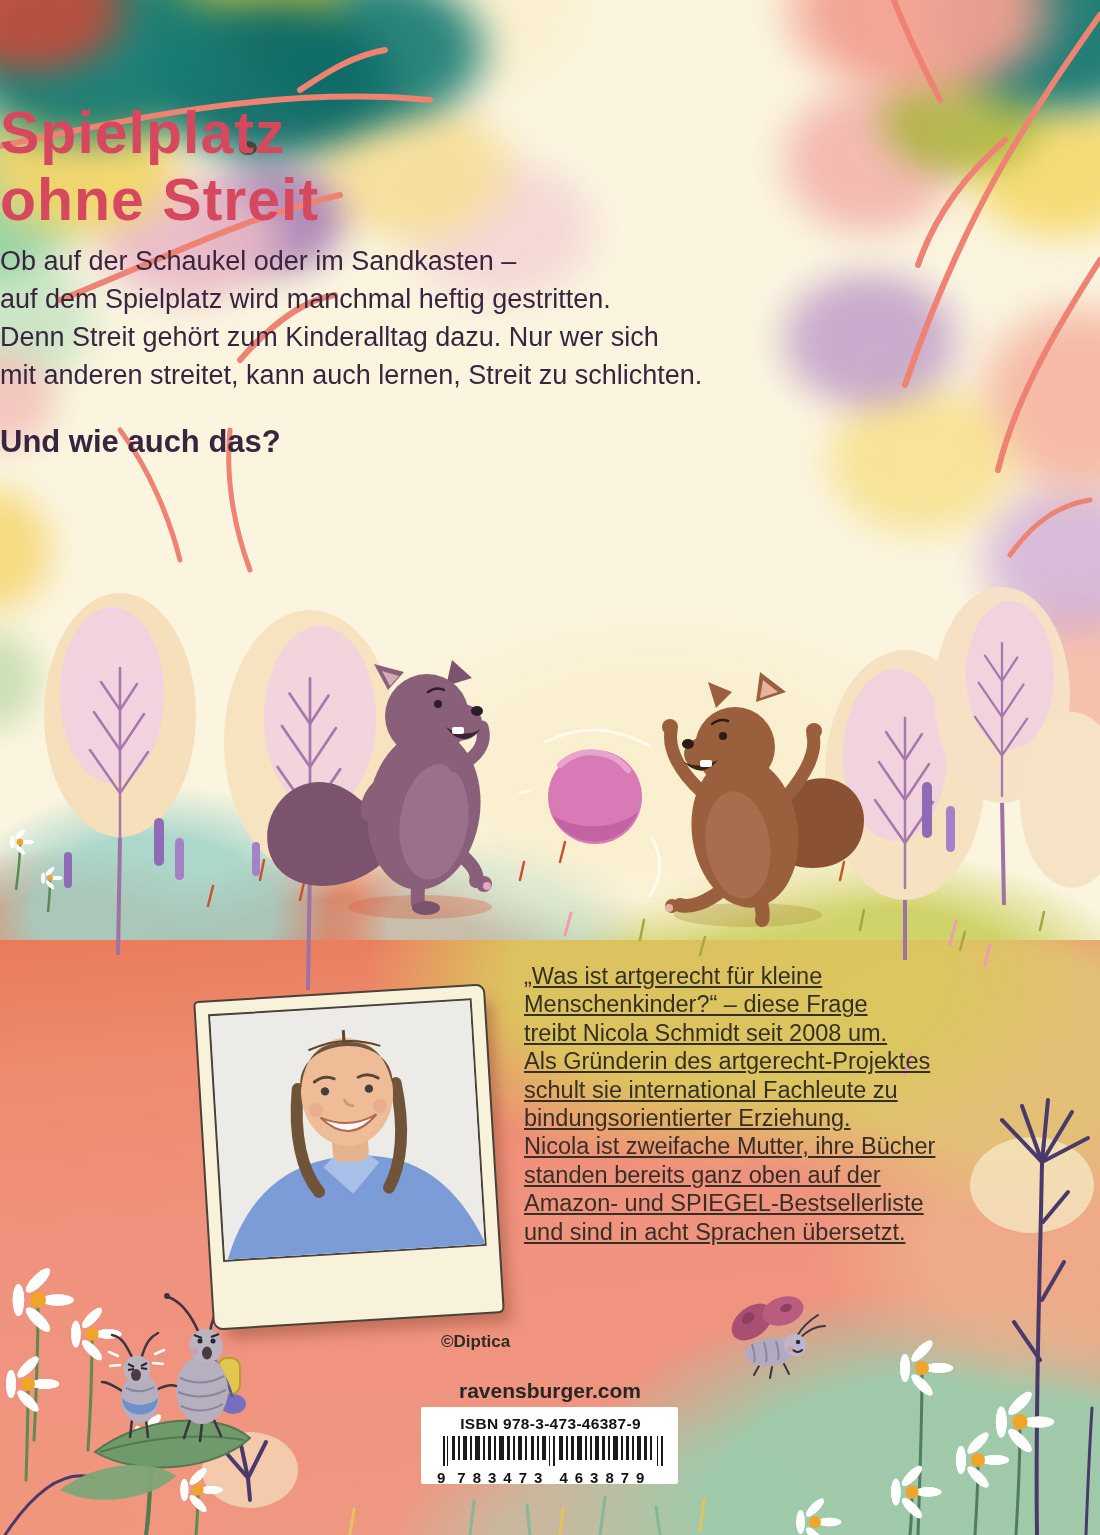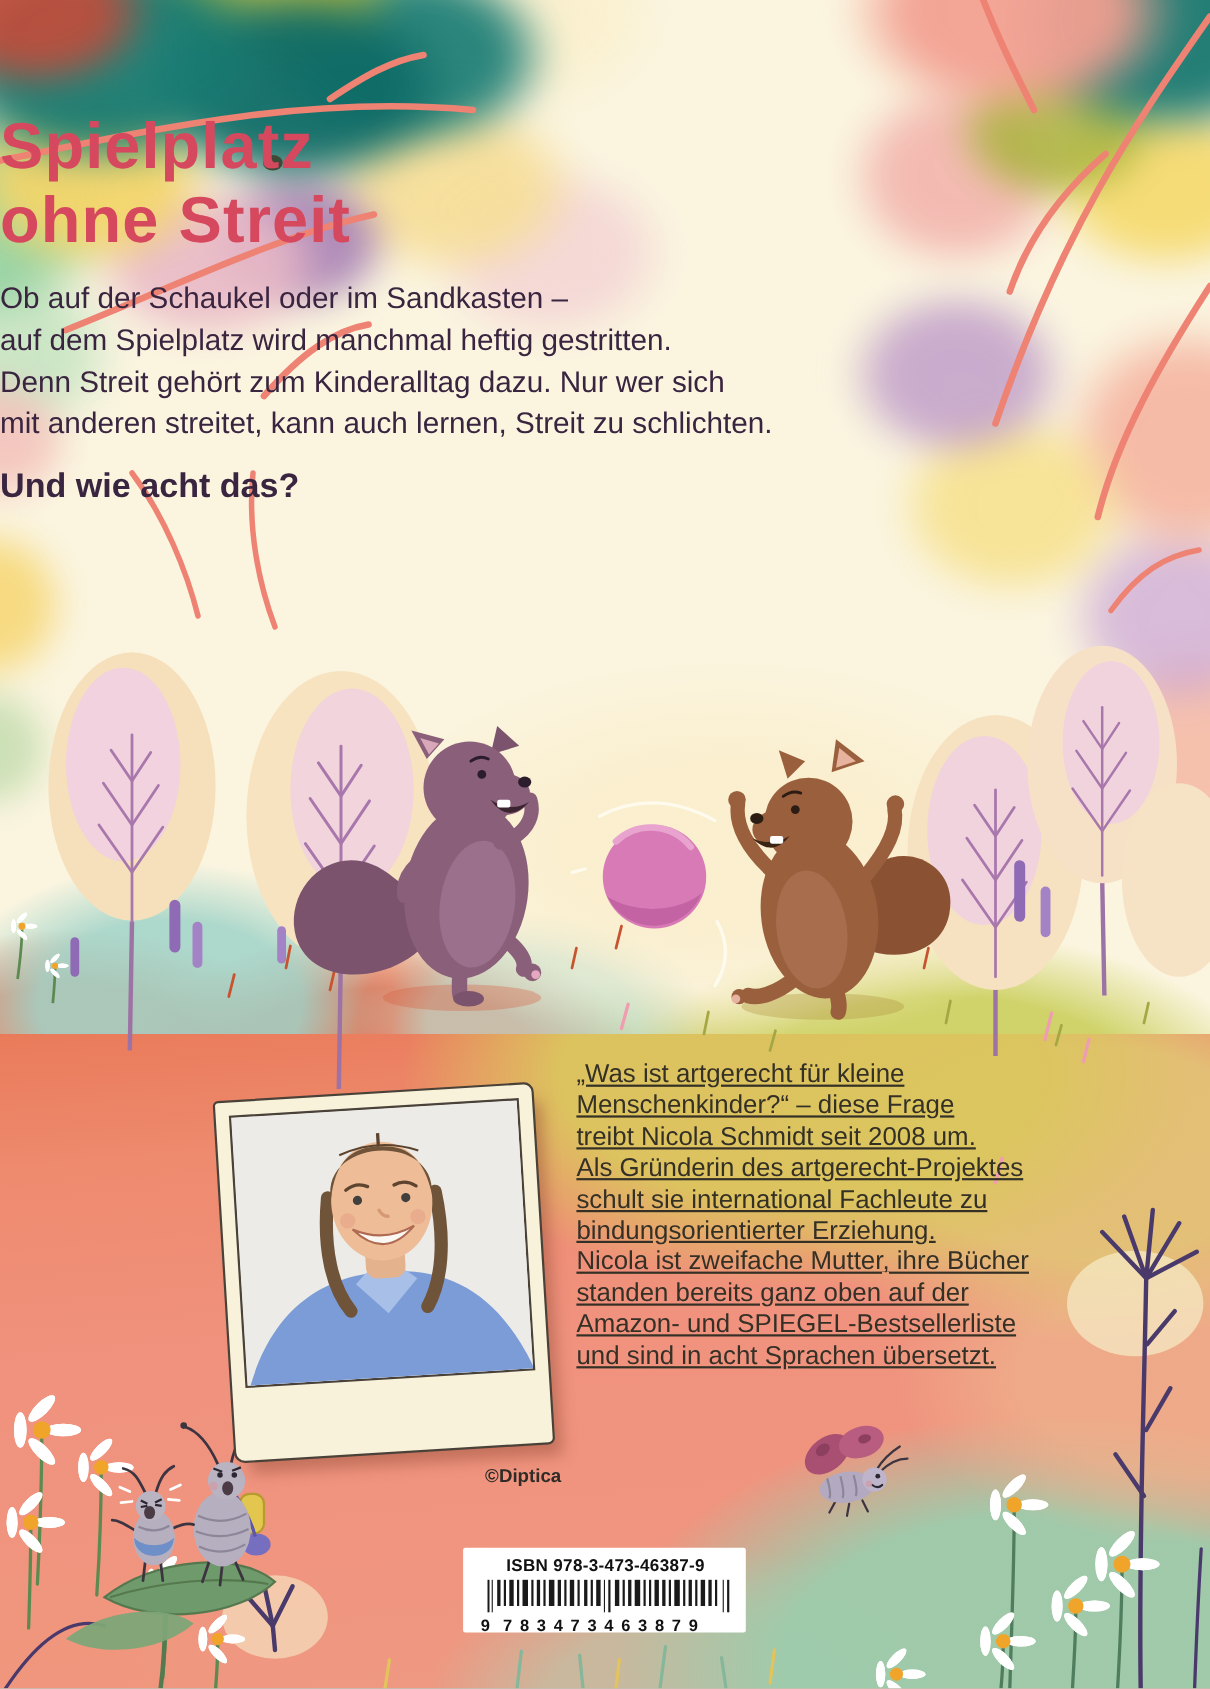--- a/index.html
+++ b/index.html
@@ -55,21 +55,21 @@
     radial-gradient(520px 300px at 86% 96%,rgba(156,204,172,.95) 45%,rgba(156,204,172,0) 75%),
     radial-gradient(360px 220px at 58% 104%,rgba(170,210,180,.55) 40%,rgba(170,210,180,0) 70%),
     radial-gradient(300px 200px at 0% 102%,rgba(240,150,125,.9) 40%,rgba(240,150,125,0) 75%),
     linear-gradient(175deg,#e97b5a 0%,#ee8a6e 18%,#f0927e 45%,#f0957f 75%,#ee9a83 100%);}
 
   svg.scene{position:absolute;left:0;top:0;z-index:2;pointer-events:none;}
 
   
   .txt{position:absolute;left:0;width:100%;white-space:pre-line;z-index:4;}
   .title{top:100px;font-size:59px;line-height:67px;font-weight:bold;color:#d5485e;letter-spacing:1px;}
-  .para1{top:252px;font-size:27px;line-height:38px;color:#3a2540;font-weight:500;}
+  .para1{top:242px;font-size:27px;line-height:38px;color:#3a2540;font-weight:500;}
   .question{top:424px;font-size:31px;line-height:36px;color:#3a2540;font-weight:bold;}
   .para2{top:482px;font-size:27px;line-height:38px;color:#3a2540;font-weight:500;}
   .bio{position:absolute;left:524px;top:962px;width:430px;text-align:left;white-space:pre-line;
        font-size:23.5px;line-height:28.4px;color:#343026;z-index:4;text-decoration:underline;}
   .credit{position:absolute;left:441px;top:1332px;font-size:17px;font-weight:bold;color:#2f2b26;z-index:5;}
   .website{position:absolute;left:0;top:1379px;width:1100px;text-align:center;
            font-size:21px;font-weight:bold;color:#262626;z-index:4;}
 
   
   .polaroid{position:absolute;left:203px;top:992px;width:292px;height:330px;z-index:3;
@@ -79,21 +79,21 @@
   .photo{width:100%;height:248px;border:2px solid #4a4238;box-sizing:border-box;
          background:#ecebe7;overflow:hidden;}
 
   
   .barcode-box{position:absolute;left:421px;top:1407px;width:257px;height:77px;background:#fff;
                border-radius:2px;z-index:4;box-sizing:border-box;padding:8px 14px 0 16px;font-weight:bold;}
   .isbn{font-size:15.5px;color:#111;text-align:center;letter-spacing:.3px;margin-bottom:3px;}
   .digits{display:flex;align-items:center;font-size:15px;color:#111;margin-top:-1px;}
   .digits .dl{margin:0 12px 0 0;}
   .digits .dm{letter-spacing:7px;}
-  .digits .dr{letter-spacing:7px;}
+  .digits .dr{margin-left:10px;letter-spacing:7px;}
 </style>
 </head>
 <body>
 
 <div class="cover">
   <div class="bg-base"></div>
   <div class="foliage foliage-tl"></div>
   <div class="foliage foliage-tr"></div>
   <div class="foliage foliage-le"></div>
   <div class="meadow-mid"></div>
@@ -415,21 +415,21 @@
       <circle cx="790" cy="1349" r="3" fill="#d39aa4" opacity=".7"></circle>
     </g>
   </svg>
 
   <div class="txt title">Spielplatz
 ohne Streit</div>
   <div class="txt para1">Ob auf der Schaukel oder im Sandkasten –
 auf dem Spielplatz wird manchmal heftig gestritten.
 Denn Streit gehört zum Kinderalltag dazu. Nur wer sich
 mit anderen streitet, kann auch lernen, Streit zu schlichten.</div>
-  <div class="txt question">Und wie acht das?</div>
+  <div class="txt question">Und wie auch das?</div>
   <div class="bio">„Was ist artgerecht für kleine
 Menschenkinder?“ – diese Frage
 treibt Nicola Schmidt seit 2008 um.
 Als Gründerin des artgerecht-Projektes
 schult sie international Fachleute zu
 bindungsorientierter Erziehung.
 Nicola ist zweifache Mutter, ihre Bücher
 standen bereits ganz oben auf der
 Amazon- und SPIEGEL-Bestsellerliste
 und sind in acht Sprachen übersetzt.</div>
@@ -452,20 +452,21 @@
         <path d="M100,72 q10,-7 20,-2 M144,70 q10,-5 20,2" stroke="#5c442f" stroke-width="3" fill="none" stroke-linecap="round"></path>
         <path d="M129,92 q3,6 8,6" stroke="#d59a74" stroke-width="3" fill="none" stroke-linecap="round"></path>
         <path d="M104,108 Q132,138 160,108 Q132,122 104,108 Z" fill="#fbf7f2" stroke="#b06a52" stroke-width="2"></path>
         <circle cx="100" cy="100" r="7" fill="#e6a087" opacity=".55"></circle>
           <circle cx="164" cy="100" r="7" fill="#e6a087" opacity=".55"></circle>
       </svg>
     </div>
   </div>
   <div class="credit">©Diptica</div>
 
+  <div class="website">ravensburger.com</div>
 
   <div class="barcode-box">
     <div class="isbn">ISBN 978-3-473-46387-9</div>
     <svg width="222" height="30" viewBox="0 0 222 30" style="margin-left:6px;">
       <g fill="#1a1a1a">
         <rect x="0" width="2" height="30"></rect>
           <rect x="4" width="1" height="30"></rect>
         <rect x="9" width="3" height="24"></rect>
           <rect x="15" width="2" height="24"></rect>
           <rect x="20" width="4" height="24"></rect>

